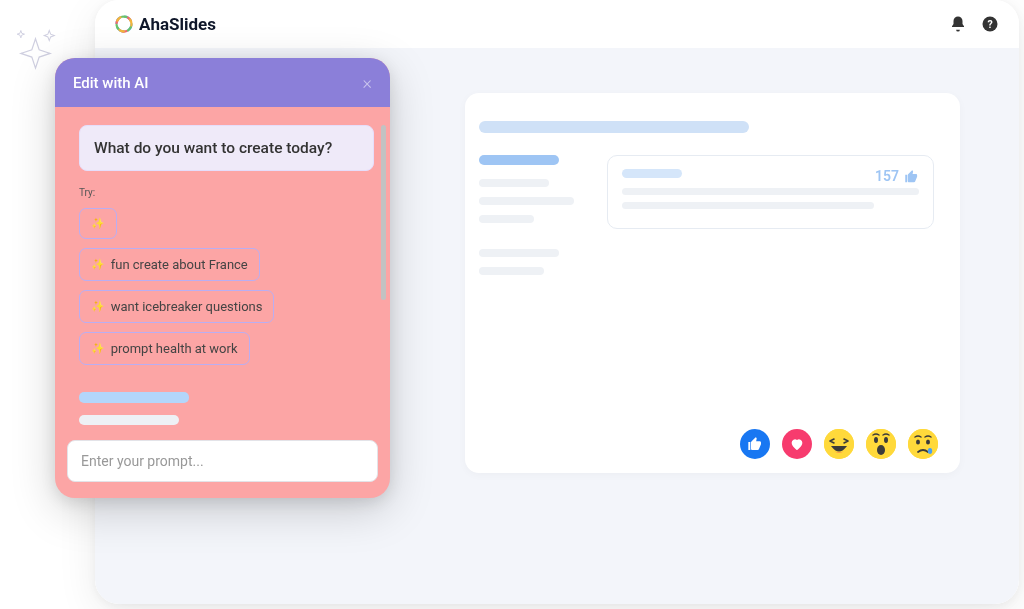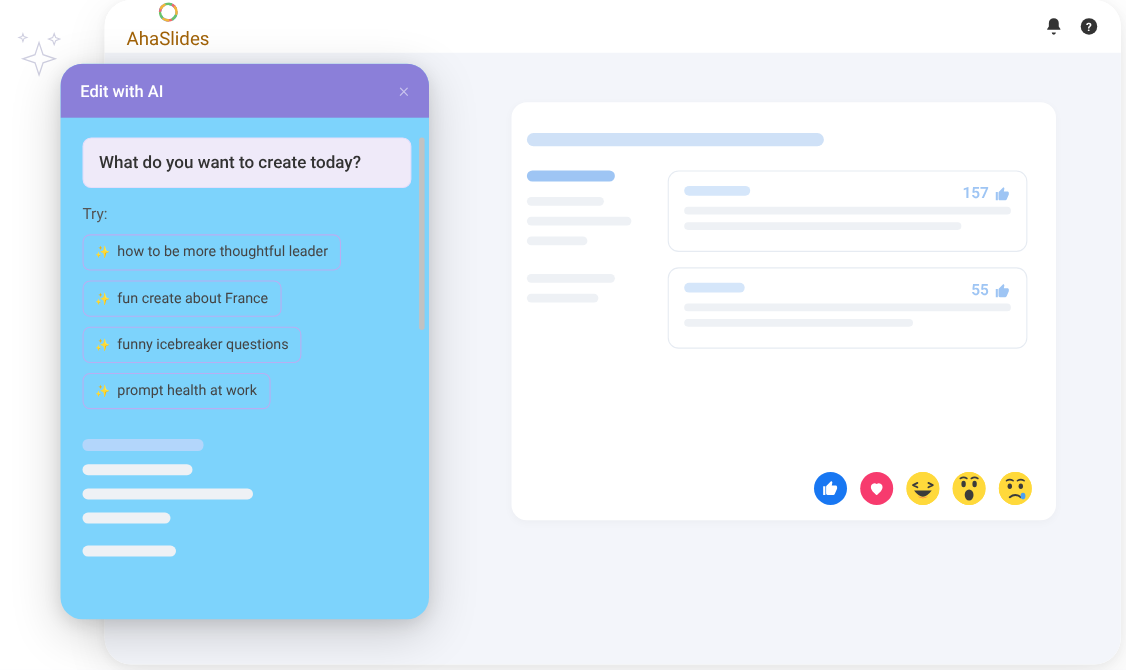--- a/index.html
+++ b/index.html
@@ -25,21 +25,21 @@
       overflow: hidden;
     }
     .app-header {
       height: 48px;
       display: flex;
       align-items: center;
       justify-content: space-between;
       padding: 0 20px;
       background: #fff;
     }
-    .brand { display: flex; align-items: center; gap: 6px; font-weight: 400; font-size: 17px; color: #a16207; flex-direction: column; }
+    .brand { display: flex; align-items: center; gap: 6px; font-weight: 700; font-size: 17px; color: #0f172a; }
     .brand-logo { width: 18px; height: 18px; }
     .header-actions { display: flex; align-items: center; gap: 14px; }
     .header-icon { width: 18px; height: 18px; fill: #333; cursor: pointer; }
 
     .app-body {
       position: absolute;
       top: 48px; left: 0; right: 0; bottom: 0;
       background: #f3f5fa;
       border-radius: 0 0 24px 24px;
     }
@@ -101,56 +101,56 @@
       width: 55px; height: 55px;
       z-index: 5;
     }
 
     
     .ai-panel {
       position: absolute;
       top: 58px;
       left: 55px;
       width: 335px;
-      height: 505px;
-      background: #7dd3fc;
+      height: 440px;
+      background: #fca5a5;
       border-radius: 20px;
       box-shadow: 0 12px 45px rgba(0,0,0,0.18), 0 4px 15px rgba(0,0,0,0.1);
       z-index: 10;
       overflow: hidden;
       display: flex;
       flex-direction: column;
     }
     .ai-header {
       background: #8b7fd9;
       color: #fff;
       padding: 14px 18px;
       display: flex;
       align-items: center;
       justify-content: space-between;
       font-size: 15px;
       font-weight: 500;
     }
     .ai-close { opacity: 0.55; font-size: 18px; cursor: pointer; font-weight: 300; }
-    .ai-body { flex: 1; overflow-y: auto; padding: 18px 16px 10px 20px; position: relative; }
+    .ai-body { flex: 1; overflow-y: auto; padding: 18px 16px 10px 8px; position: relative; margin-left: 16px; }
     .ai-scrollbar {
       position: absolute; top: 18px; right: 4px; width: 5px; height: 175px;
       background: #c2c2c2; border-radius: 3px;
     }
     .prompt-question {
       background: #efeaf9;
       border: 1px solid #e5defb;
       border-radius: 8px;
       padding: 13px 14px;
       font-size: 15.5px;
       color: #333;
       margin-bottom: 16px;
       font-weight: 500;
     }
-    .try-label { font-size: 14px; color: #555; margin-bottom: 10px; }
+    .try-label { font-size: 10px; color: #555; margin-bottom: 10px; }
     .suggestion-pill {
       display: inline-flex;
       align-items: center;
       gap: 6px;
       border: 1px solid #b9aef2;
       border-radius: 7px;
       padding: 8px 11px;
       font-size: 13px;
       color: #444;
       margin-bottom: 9px;
@@ -219,31 +219,20 @@
             <div class="rc-vote">
               <span>157</span>
               <svg class="thumb-icon" viewBox="0 0 24 24">
                   <path d="M2 21h3V9H2v12zm19-11c0-1.1-.9-2-2-2h-5.3l.8-3.8v-.3c0-.4-.2-.8-.4-1.1L13 2 6.6 8.4C6.2 8.8 6 9.3 6 9.8V19c0 1.1.9 2 2 2h8c.8 0 1.5-.5 1.8-1.2l3-7c.1-.2.2-.5.2-.8v-2z"></path>
                 </svg>
             </div>
             <div class="rc-top"></div>
             <div class="rc-line" style="width:100%"></div>
             <div class="rc-line" style="width:85%"></div>
           </div>
-          <div class="result-card">
-            <div class="rc-vote">
-              <span>55</span>
-              <svg class="thumb-icon" viewBox="0 0 24 24">
-                  <path d="M2 21h3V9H2v12zm19-11c0-1.1-.9-2-2-2h-5.3l.8-3.8v-.3c0-.4-.2-.8-.4-1.1L13 2 6.6 8.4C6.2 8.8 6 9.3 6 9.8V19c0 1.1.9 2 2 2h8c.8 0 1.5-.5 1.8-1.2l3-7c.1-.2.2-.5.2-.8v-2z"></path>
-                </svg>
-            </div>
-            <div class="rc-top" style="width:55px"></div>
-            <div class="rc-line" style="width:100%"></div>
-            <div class="rc-line" style="width:70%"></div>
-          </div>
         </div>
       </div>
 
       <div class="reactions">
         <div class="reaction r-like">
           <svg width="16" height="16" viewBox="0 0 24 24" fill="#fff">
               <path d="M2 21h3V9H2v12zm19-11c0-1.1-.9-2-2-2h-5.3l.8-3.8v-.3c0-.4-.2-.8-.4-1.1L13 2 6.6 8.4C6.2 8.8 6 9.3 6 9.8V19c0 1.1.9 2 2 2h8c.8 0 1.5-.5 1.8-1.2l3-7c.1-.2.2-.5.2-.8v-2z"></path>
             </svg>
         </div>
         <div class="reaction r-love">
@@ -291,43 +280,45 @@
     <span class="ai-close">×</span>
   </div>
   <div class="ai-body">
     <div class="ai-scrollbar"></div>
     <div class="prompt-question">What do you want to create today?</div>
     <div class="try-label">Try:</div>
 
     <div>
       <div class="suggestion-pill">
         <span class="spark-small">✨</span>
-        <span>how to be more thoughtful leader</span>
       </div>
     </div>
     <div>
       <div class="suggestion-pill">
         <span class="spark-small">✨</span>
         <span>fun create about France</span>
       </div>
     </div>
     <div>
       <div class="suggestion-pill">
         <span class="spark-small">✨</span>
-        <span>funny icebreaker questions</span>
+        <span>want icebreaker questions</span>
       </div>
     </div>
     <div>
       <div class="suggestion-pill">
         <span class="spark-small">✨</span>
         <span>prompt health at work</span>
       </div>
     </div>
 
     <div style="height:18px"></div>
     <div class="ph-line ph-accent"></div>
     <div class="ph-line" style="width:100px"></div>
     <div class="ph-line" style="width:155px"></div>
     <div class="ph-line" style="width:80px"></div>
     <div style="height:8px"></div>
     <div class="ph-line" style="width:85px"></div>
   </div>
+  <div class="ai-input">
+    <span>Enter your prompt...</span>
+  </div>
 </div>
 
 </body></html>

